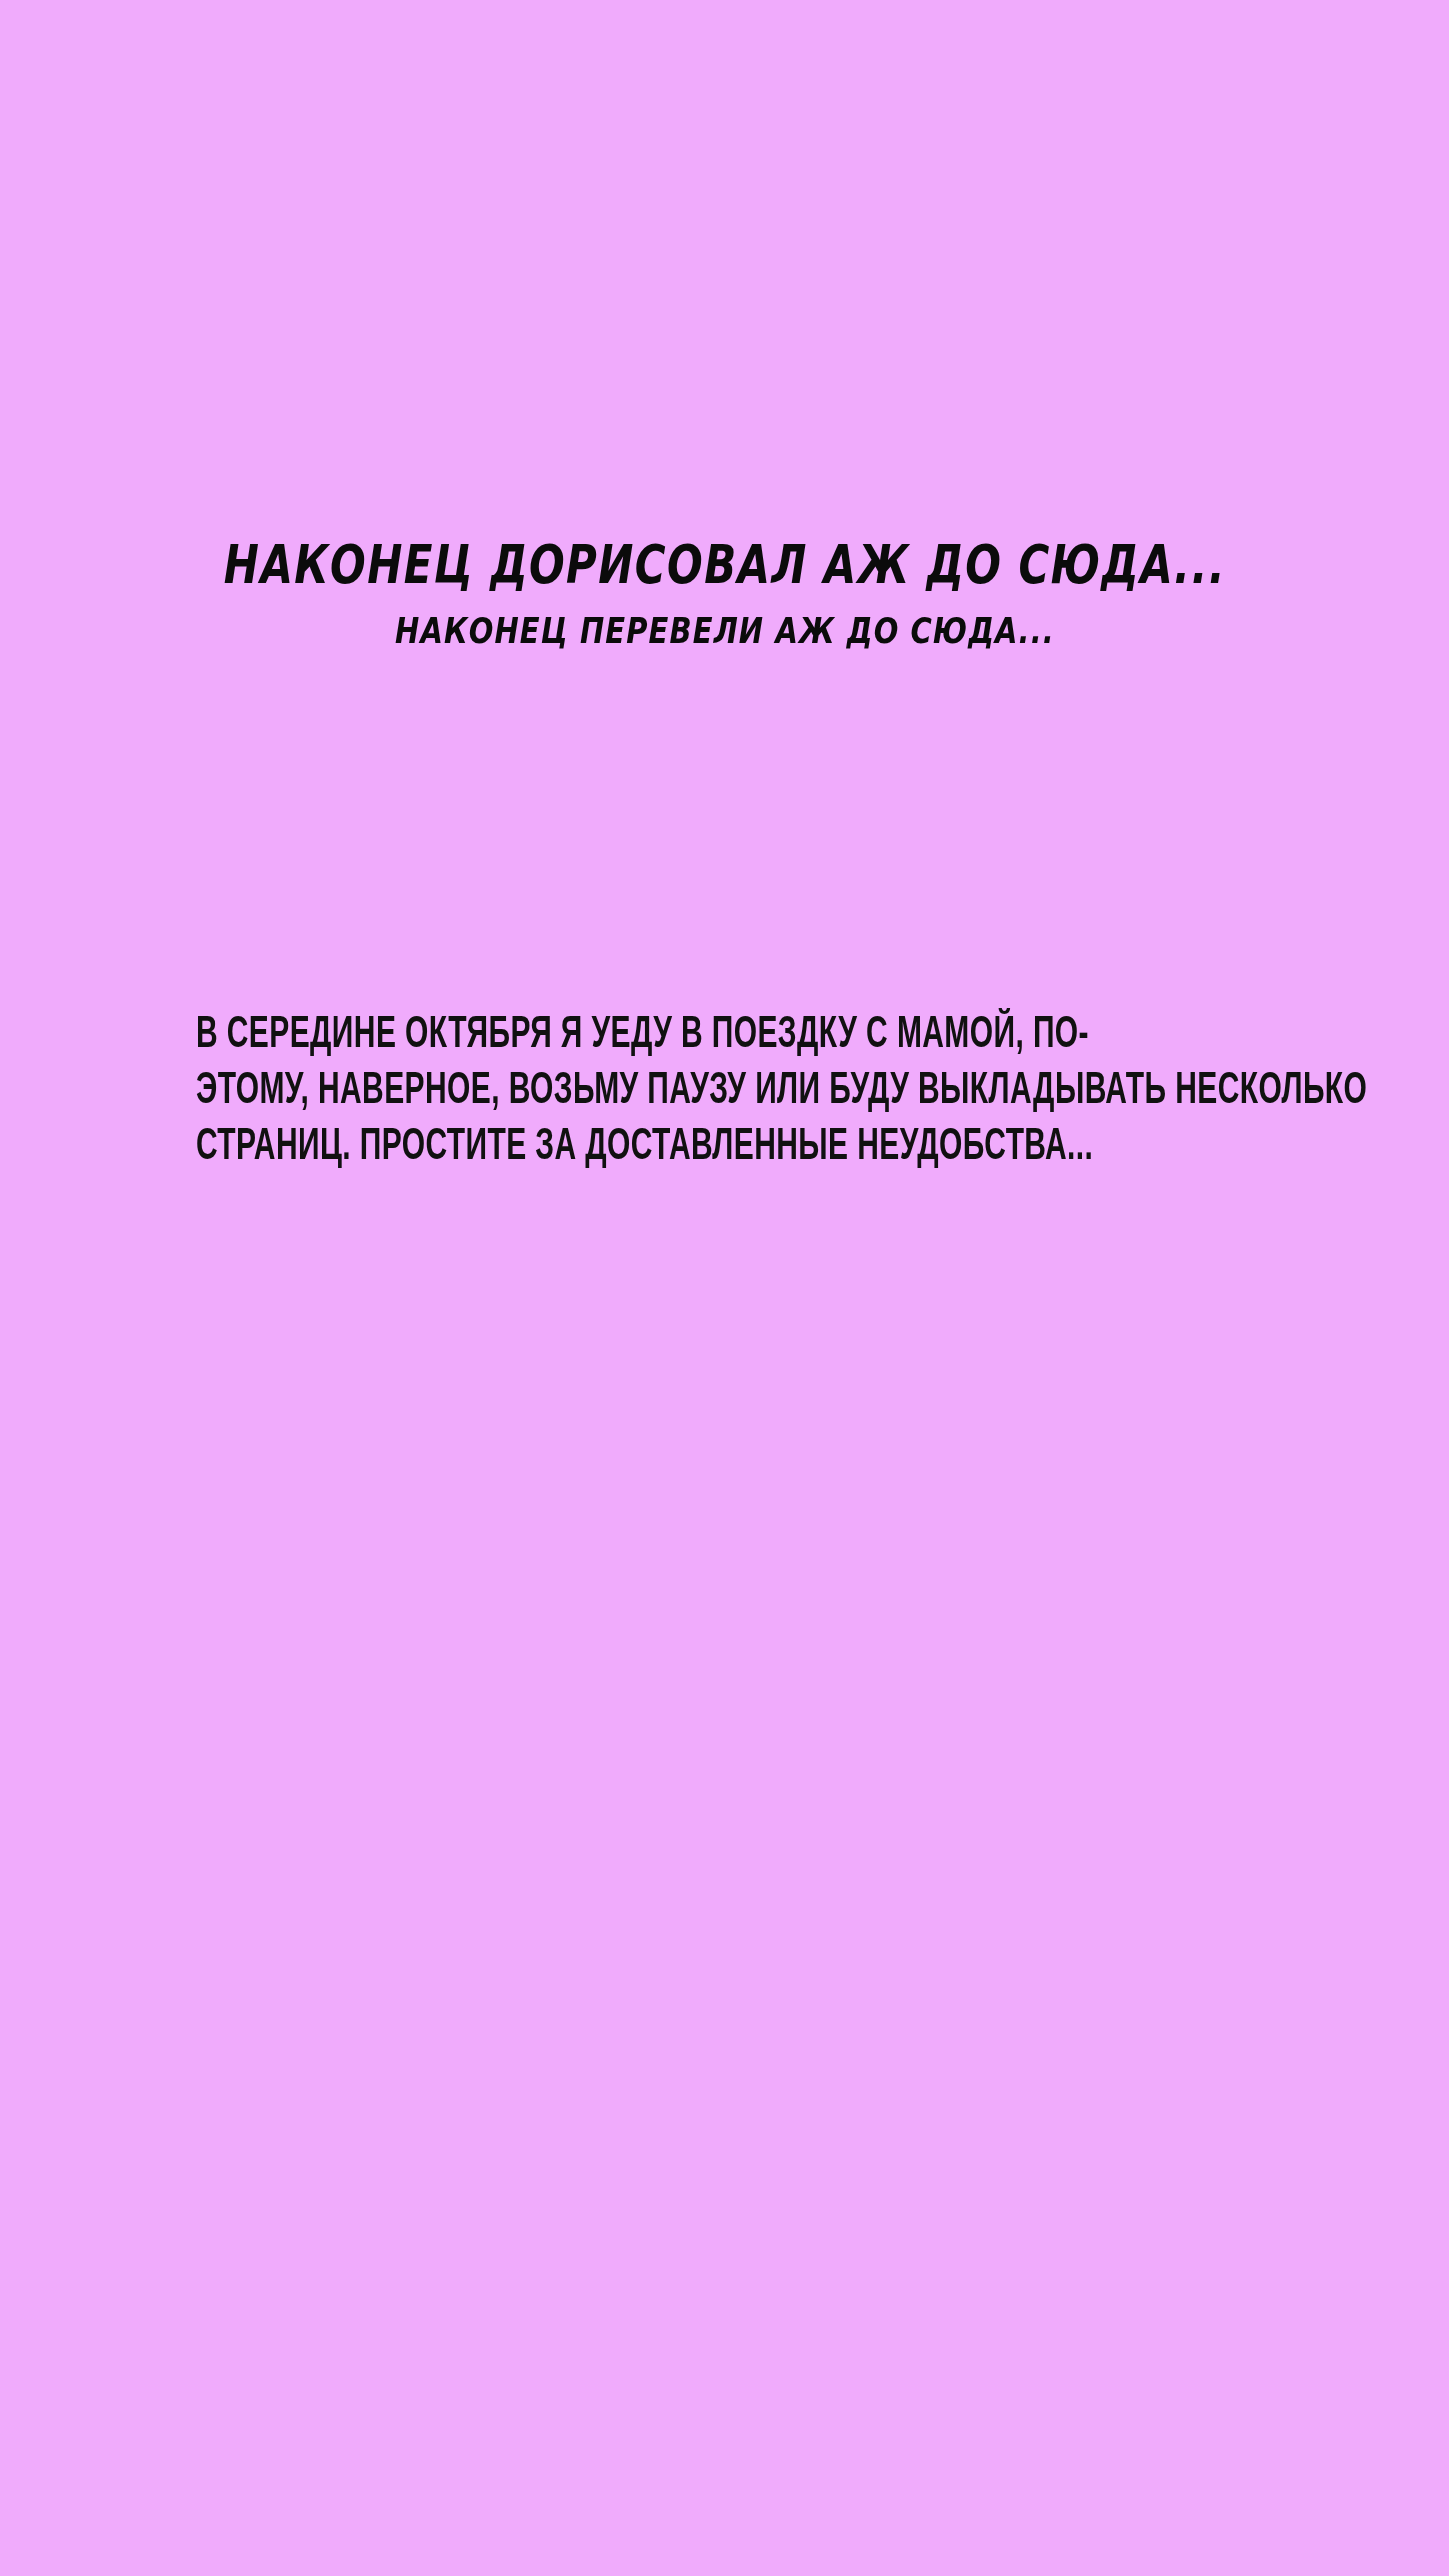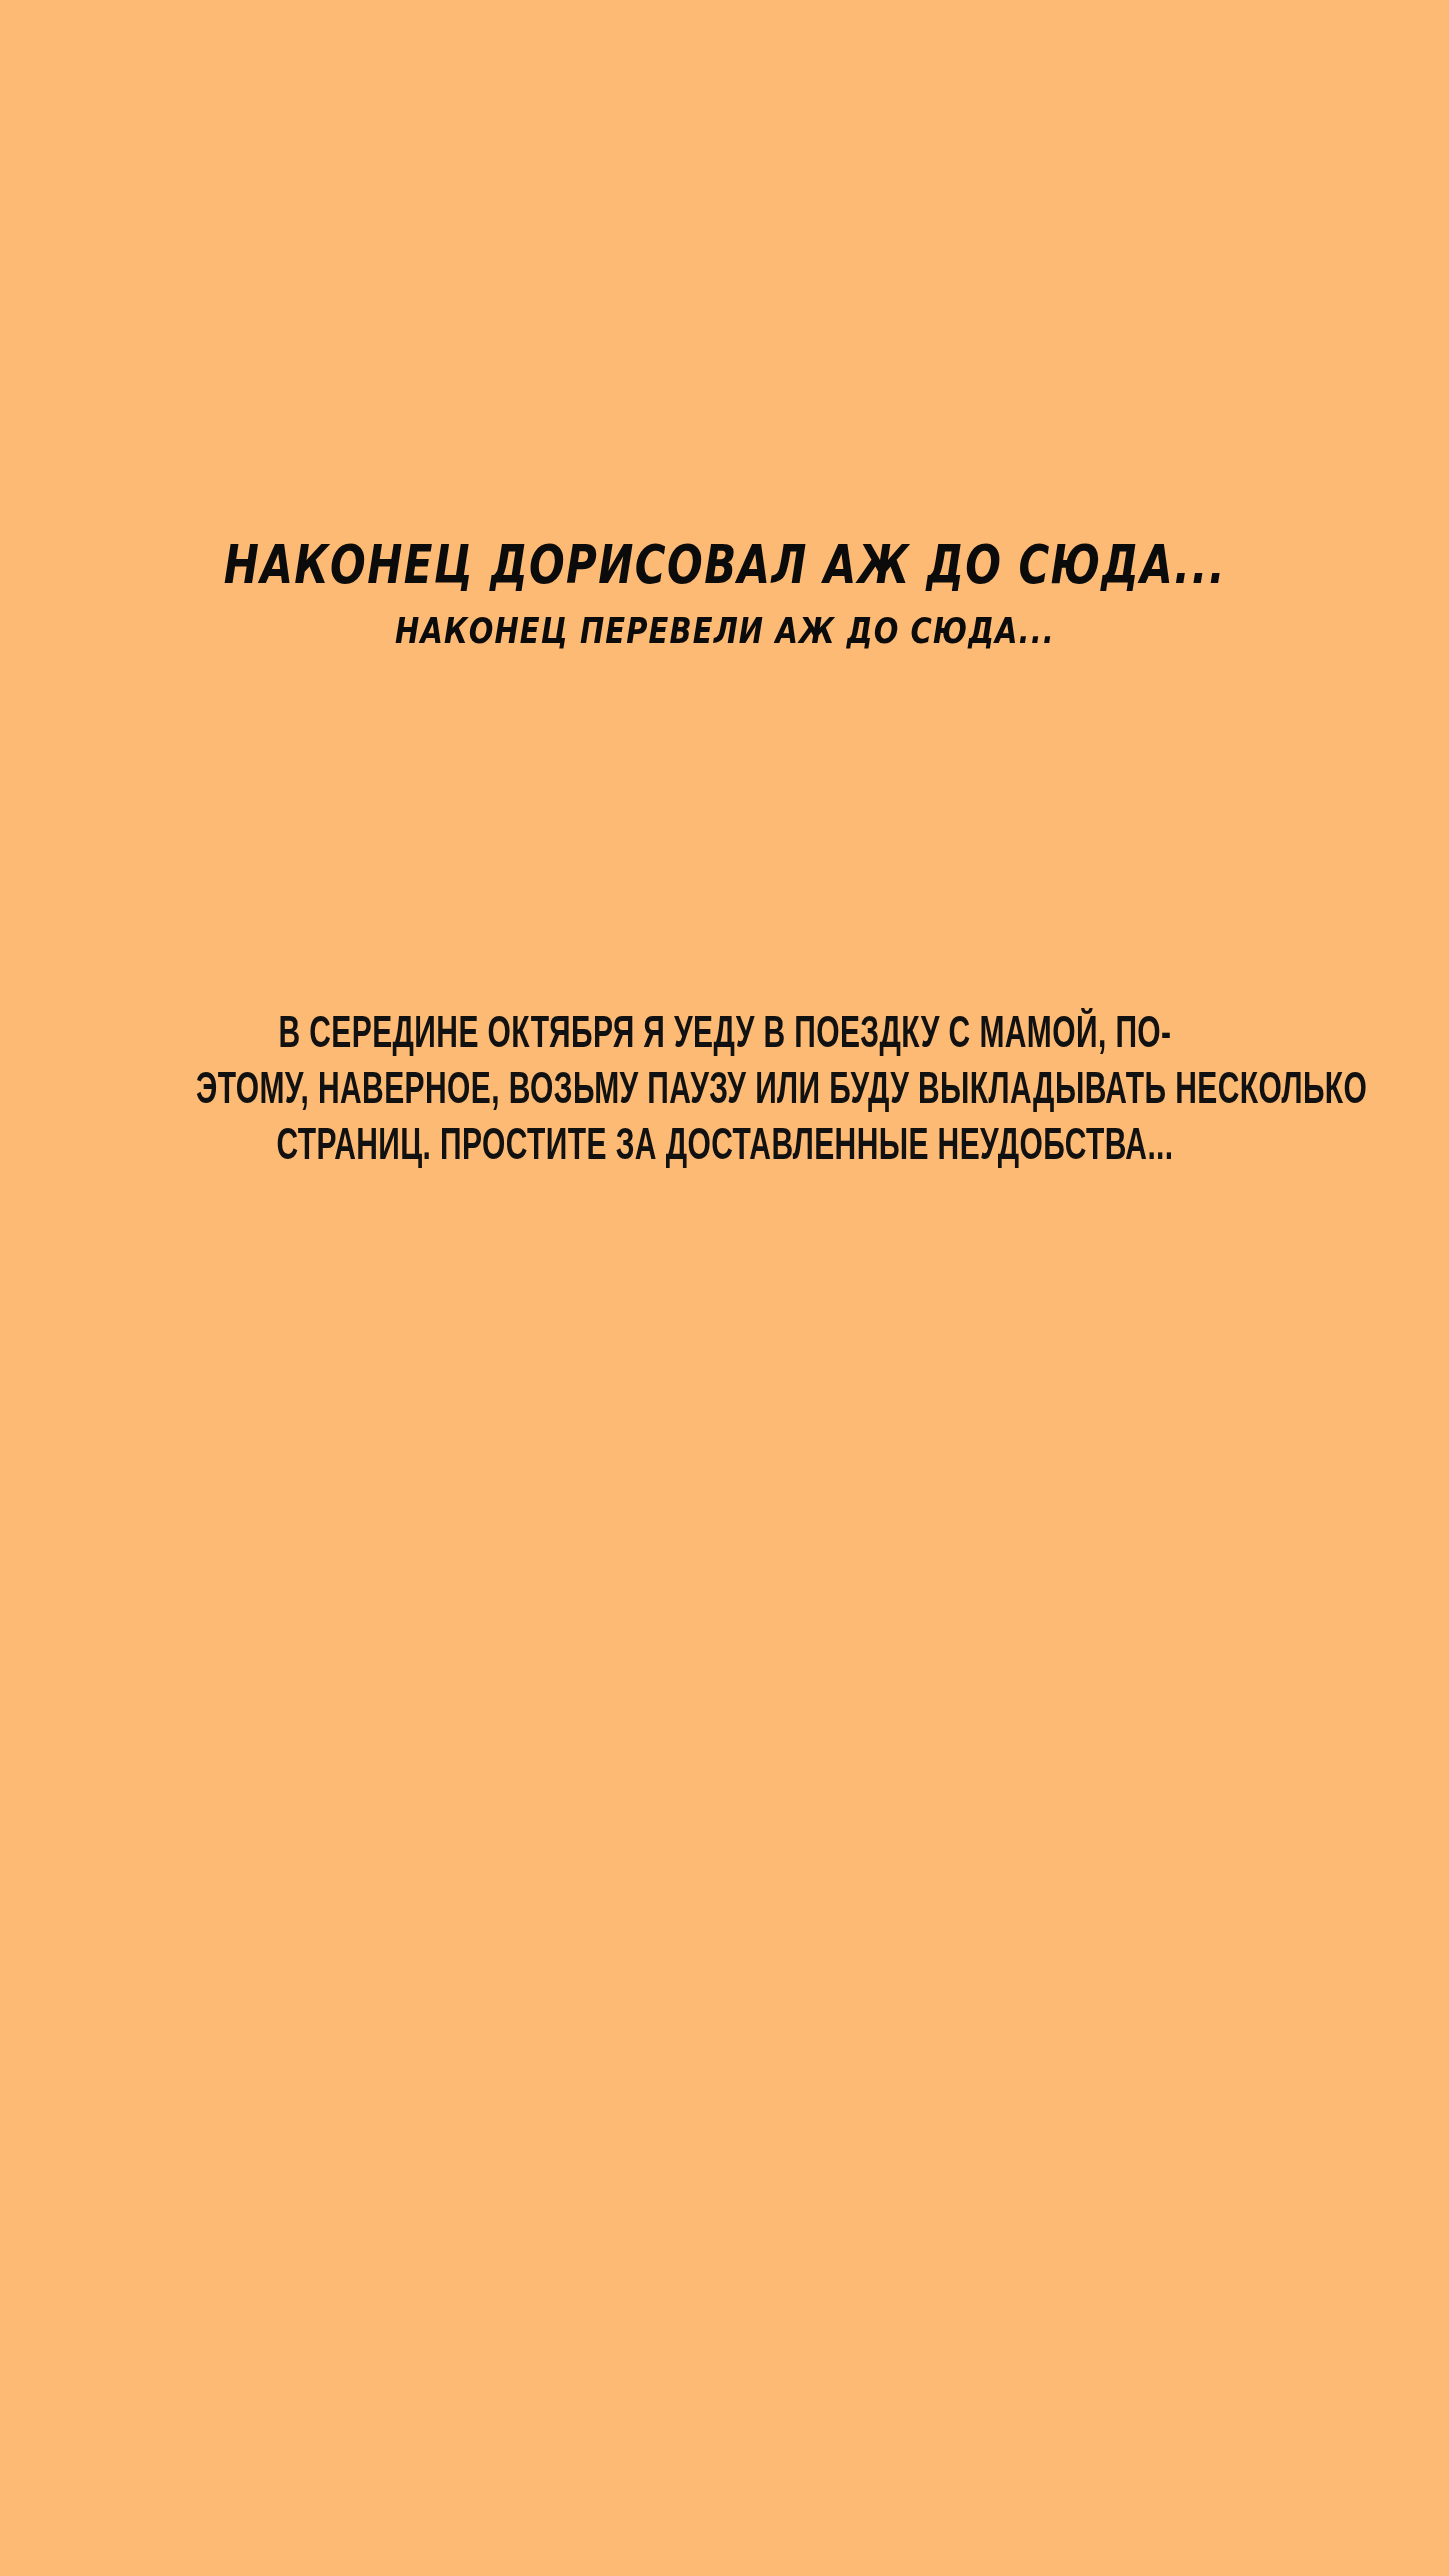--- a/index.html
+++ b/index.html
@@ -11,21 +11,21 @@
     width: 1450px;
     height: 2576px;
     position: relative;
     overflow: hidden;
     font-family: "Liberation Sans", sans-serif;
   }
 
   .page {
     position: absolute;
     inset: 0;
-    background: #fdba74;
+    background: #f0abfc;
   }
 
   
   .headline-block {
     position: absolute;
     top: 536px;
     left: 0;
     width: 1450px;
     text-align: center;
   }
@@ -59,21 +59,21 @@
     white-space: nowrap;
   }
 
   
   .note-block {
     position: absolute;
     top: 1011px;
     left: 50%;
     transform: translateX(-50%);
     width: 1058px;
-    text-align: center;
+    text-align: left;
   }
 
   .note-line {
     display: block;
     font-family: "Liberation Sans", sans-serif;
     font-weight: 700;
     font-size: 30px;
     line-height: 1.0;
     letter-spacing: 0.4px;
     color: #111111;

